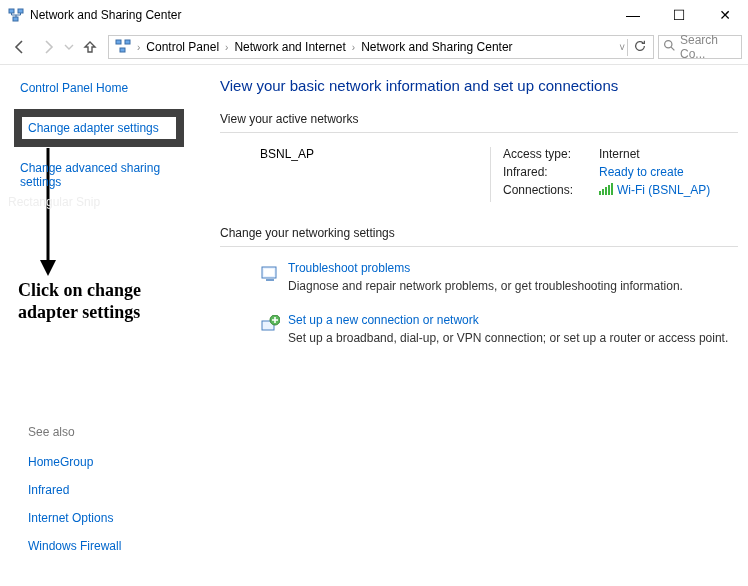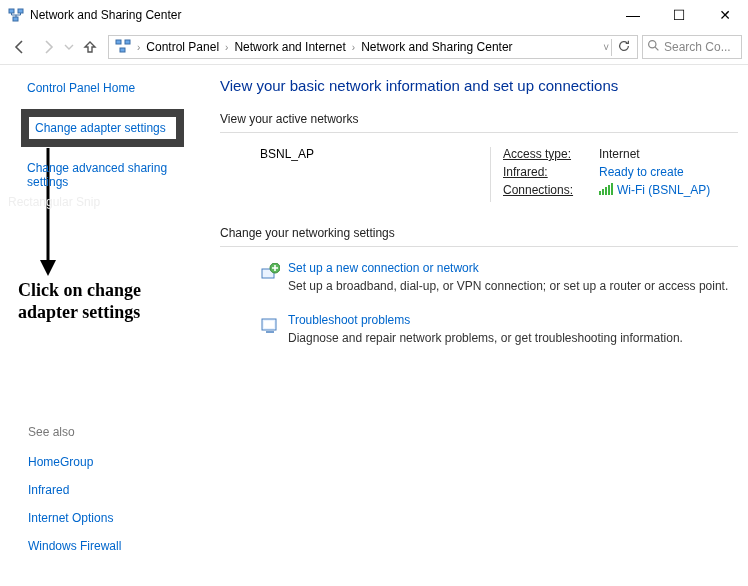--- a/index.html
+++ b/index.html
@@ -9,40 +9,40 @@
   .titlebar .title { flex: 1; font-size: 12px; color: #000; }
   .winbtn { width: 46px; height: 30px; display: flex; align-items: center; justify-content: center; font-size: 14px; font-family: "Segoe UI Symbol", sans-serif; color: #000; }
   .navbar { display: flex; align-items: center; height: 34px; padding: 0 6px; }
   .navbtn { width: 28px; height: 24px; display: flex; align-items: center; justify-content: center; color: #555; }
   .navbtn.disabled { color: #c5c5c5; }
   .addrbar { flex: 1; display: flex; align-items: center; height: 24px; border: 1px solid #ccc; margin: 0 4px; padding: 0 2px; font-size: 12px; }
   .addrbar .crumb { padding: 3px 4px; color: #000; }
   .addrbar .chev { color: #888; font-size: 10px; padding: 0 2px; }
   .addrbar .flex { flex: 1; }
   .addrbar .refresh { width: 24px; text-align: center; border-left: 1px solid #ccc; color: #555; }
-  .searchbox { width: 100px; height: 24px; border: 1px solid #ccc; display: flex; align-items: center; padding: 0 4px; color: #888; font-size: 12px; }
+  .searchbox { width: 84px; height: 24px; border: 1px solid #ccc; display: flex; align-items: center; padding: 0 4px; color: #888; font-size: 12px; }
   .searchbox .sicon { margin-right: 4px; font-size: 13px; }
   .divider { height: 1px; background: #e5e5e5; }
   .content { display: flex; height: calc(100% - 64px); }
-  .sidebar { width: 216px; padding: 16px 12px 12px 27px; font-size: 12px; position: relative; }
+  .sidebar { width: 216px; padding: 16px 12px 12px 20px; font-size: 12px; position: relative; }
   .sidebar a { display: block; color: #0066cc; text-decoration: none; cursor: pointer; margin-bottom: 14px; }
   .sidebar a.highlight { border: 8px solid #404040; padding: 4px 6px; margin-left: -6px; margin-right: 20px; }
   .sidebar .seealso { position: absolute; bottom: 20px; left: 28px; }
   .sidebar .seealso .lbl { color: #777; margin-bottom: 16px; }
   .main { flex: 1; padding: 12px 10px 10px 4px; }
   .main h1 { font-size: 15px; font-weight: 400; color: #003399; margin-bottom: 18px; }
   .main .sectlbl { font-size: 12px; color: #222; margin-bottom: 6px; }
   .main hr { border: 0; height: 1px; background: #ddd; margin-bottom: 14px; }
   .activeblock { display: flex; padding-left: 40px; margin-bottom: 24px; }
   .netcol { width: 230px; }
   .netname { font-weight: 400; font-size: 12px; }
   .nettype { font-size: 12px; color: #444; margin-top: 4px; }
   .propcol { flex: 1; border-left: 1px solid #ddd; padding-left: 12px; font-size: 12px; }
   .proprow { display: flex; margin-bottom: 4px; }
-  .propk { width: 96px; color: #222; text-decoration: underline; }
+  .propk { width: 96px; color: #222; }
   .propv { color: #222; }
   .propv a { color: #0066cc; text-decoration: none; }
   .bars { display: inline-block; margin-right: 4px; vertical-align: middle; }
   .settingsitem { display: flex; padding-left: 40px; margin-bottom: 20px; }
   .siticon { width: 28px; flex-shrink: 0; padding-top: 2px; }
   .sittxt { font-size: 12px; }
   .sittxt a { color: #0066cc; text-decoration: none; }
   .sittxt .desc { color: #333; margin-top: 4px; }
   .annotation { position: absolute; left: 18px; top: 280px; font-family: "Times New Roman", serif; font-size: 18px; font-weight: bold; color: #000; line-height: 1.2; }
   .arrow { position: absolute; left: 38px; top: 148px; }
@@ -183,38 +183,38 @@
         </div>
       </div>
     </div>
 
     <div class="sectlbl">Change your networking settings</div>
     <hr>
 
     <div class="settingsitem">
       <div class="siticon">
         <svg width="20" height="20" viewBox="0 0 20 20">
+            <rect x="2" y="4" width="14" height="11" fill="#eaf3ff" stroke="#4a80c0"></rect>
+            <rect x="4" y="6" width="10" height="7" fill="#fff"></rect>
+            <path d="M6 17h8" stroke="#4a80c0" stroke-width="1.5"></path>
+          </svg>
+      </div>
+      <div class="sittxt">
+        <a>Troubleshoot problems</a>
+        <div class="desc">Diagnose and repair network problems, or get troubleshooting information.</div>
+      </div>
+    </div>
+
+    <div class="settingsitem">
+      <div class="siticon">
+        <svg width="20" height="20" viewBox="0 0 20 20">
             <rect x="2" y="6" width="12" height="9" fill="#eaf3ff" stroke="#4a80c0"></rect>
             <circle cx="15" cy="5" r="5" fill="#5cb85c" stroke="#3a8a3a"></circle>
             <path d="M12 5h6M15 2v6" stroke="#fff" stroke-width="1.6"></path>
           </svg>
       </div>
       <div class="sittxt">
         <a>Set up a new connection or network</a>
         <div class="desc">Set up a broadband, dial-up, or VPN connection; or set up a router or access point.</div>
       </div>
     </div>
-
-    <div class="settingsitem">
-      <div class="siticon">
-        <svg width="20" height="20" viewBox="0 0 20 20">
-            <rect x="2" y="4" width="14" height="11" fill="#eaf3ff" stroke="#4a80c0"></rect>
-            <rect x="4" y="6" width="10" height="7" fill="#fff"></rect>
-            <path d="M6 17h8" stroke="#4a80c0" stroke-width="1.5"></path>
-          </svg>
-      </div>
-      <div class="sittxt">
-        <a>Troubleshoot problems</a>
-        <div class="desc">Diagnose and repair network problems, or get troubleshooting information.</div>
-      </div>
-    </div>
   </div>
 </div>
 
 </body></html>

